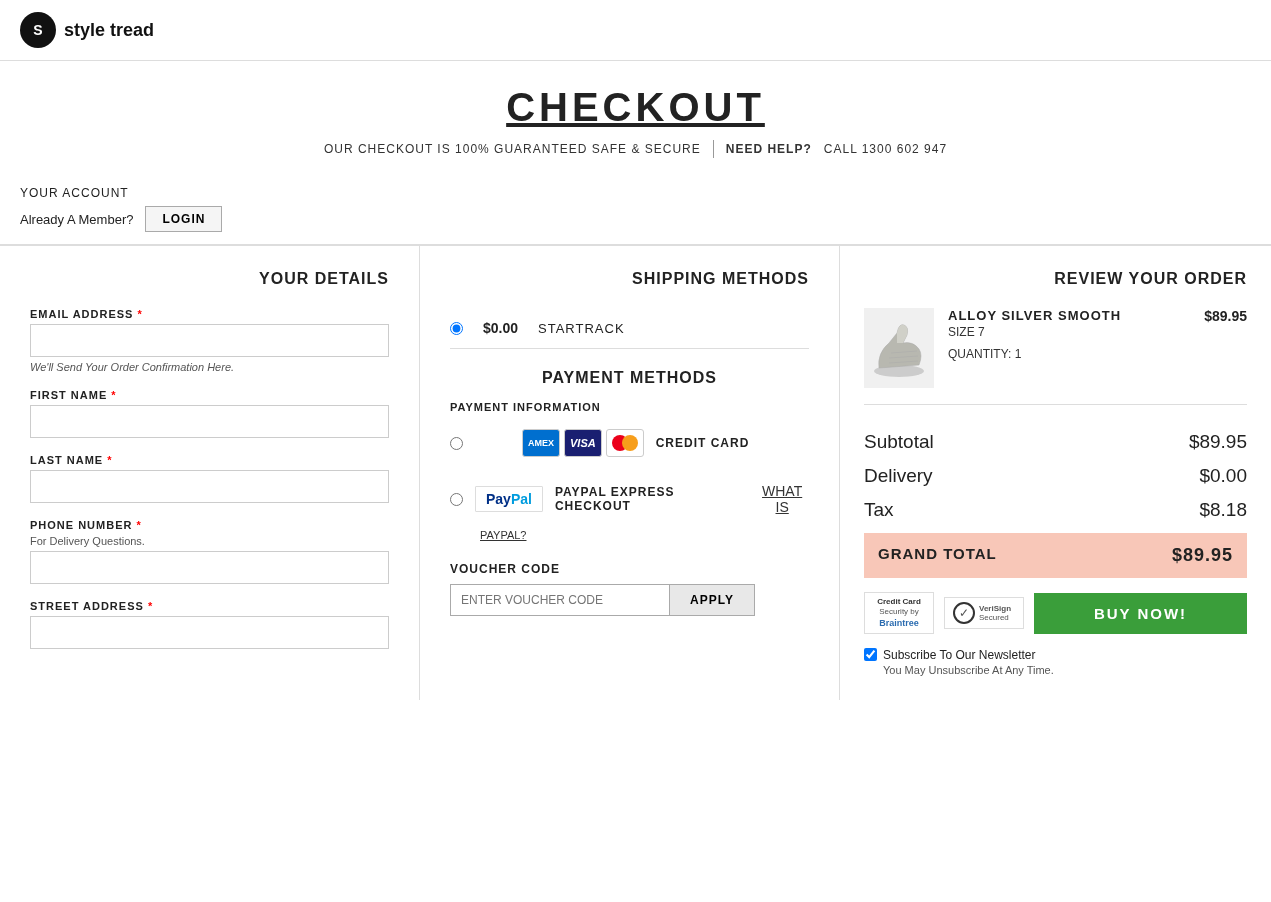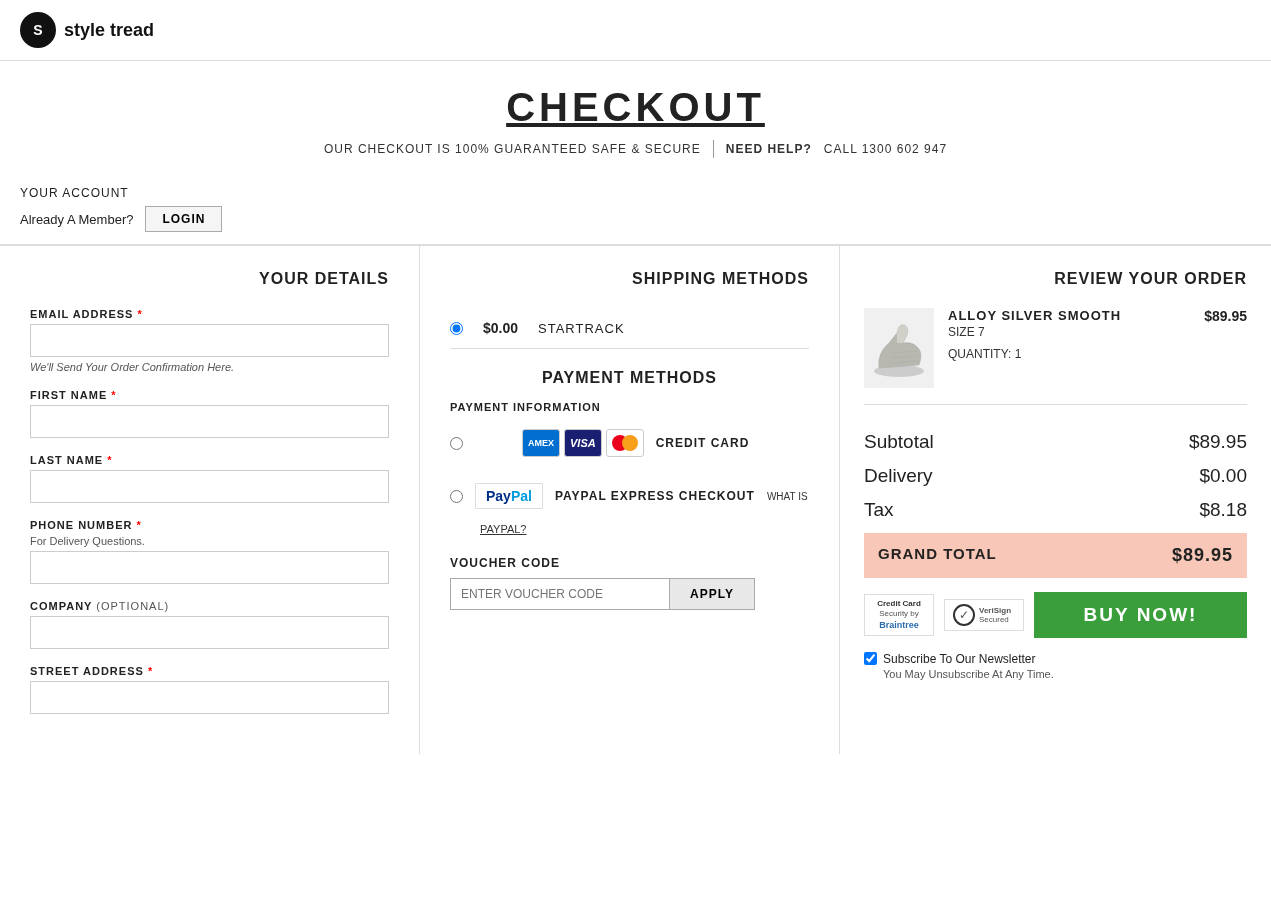--- a/index.html
+++ b/index.html
@@ -53,21 +53,21 @@
     .visa-icon { background: #1A1F71; color: #fff; font-size: 11px; font-style: italic; }
     .mc-icon { background: #fff; }
     .mc-inner { display: flex; }
     .mc-red { width: 16px; height: 16px; background: #EB001B; border-radius: 50%; }
     .mc-orange { width: 16px; height: 16px; background: #F79E1B; border-radius: 50%; margin-left: -6px; }
     .credit-card-label { font-size: 12px; font-weight: bold; letter-spacing: 1px; }
     .paypal-box { border: 1px solid #ddd; border-radius: 1px; padding: 4px 10px; display: inline-flex; align-items: center; }
     .paypal-text { font-size: 14px; font-weight: bold; color: #003087; }
     .paypal-text span { color: #009CDE; }
     .paypal-label { font-size: 12px; font-weight: bold; letter-spacing: 1px; }
-    .what-is-link { font-size: 10px; color: #333; cursor: pointer; }
+    .what-is-link { font-size: 14px; text-decoration: underline; color: #333; cursor: pointer; text-align: center; }
     .paypal-sub { font-size: 11px; text-decoration: underline; color: #333; cursor: pointer; }
 
     
     .voucher-section { margin-top: 20px; }
     .voucher-label { font-size: 12px; font-weight: bold; letter-spacing: 1px; margin-bottom: 8px; }
     .voucher-row { display: flex; gap: 0; }
     .voucher-input { border: 1px solid #aaa; padding: 8px 10px; font-size: 12px; width: 220px; }
     .apply-btn { padding: 8px 20px; background: #e8e8e8; border: 1px solid #aaa; border-left: none; font-size: 12px; font-weight: bold; cursor: pointer; letter-spacing: 1px; }
 
     
@@ -85,21 +85,21 @@
     .order-summary { margin-top: 4px; }
     .summary-row { display: flex; justify-content: space-between; padding: 6px 0; font-size: 19px; }
     .grand-total-row { display: flex; justify-content: space-between; padding: 12px 14px; background: #f8c7b8; margin-top: 6px; font-weight: bold; font-size: 15px; letter-spacing: 1px; }
     .grand-total-amount { font-size: 18px; font-weight: bold; }
 
     
     .trust-row { display: flex; align-items: center; gap: 10px; margin-top: 14px; }
     .braintree-badge { border: 1px solid #ddd; padding: 4px 8px; font-size: 9px; color: #555; display: flex; flex-direction: column; align-items: center; line-height: 1.3; width: 70px; text-align: center; }
     .verisign-badge { border: 1px solid #ddd; padding: 4px 8px; font-size: 9px; color: #555; display: flex; align-items: center; gap: 4px; width: 80px; }
     .verisign-check { width: 22px; height: 22px; border-radius: 50%; border: 2px solid #333; display: flex; align-items: center; justify-content: center; font-size: 12px; }
-    .buy-now-btn { flex: 1; padding: 12px; background: #3a9e3a; color: #fff; border: none; font-size: 19px; font-weight: bold; letter-spacing: 2px; cursor: pointer; }
+    .buy-now-btn { flex: 1; padding: 12px; background: #3a9e3a; color: #fff; border: none; font-size: 15px; font-weight: bold; letter-spacing: 2px; cursor: pointer; }
 
     
     .newsletter-row { display: flex; align-items: flex-start; gap: 6px; margin-top: 14px; font-size: 12px; }
     .newsletter-text { font-size: 12px; }
     .newsletter-sub { font-size: 11px; color: #555; margin-top: 2px; }
 
     input[type="radio"] { cursor: pointer; }
     input[type="checkbox"] { cursor: pointer; }
   </style>
 </head>
@@ -164,24 +164,20 @@
 
     <div class="form-group">
       <label class="form-label">
         <span>PHONE NUMBER</span>
         <span class="required"> *</span>
       </label>
       <div class="form-sublabel">For Delivery Questions.</div>
       <input type="tel" class="form-input" style="margin-top: 4px;">
     </div>
 
-    <div class="form-group">
-      <label class="form-label">COMPANY <span class="optional">(Optional)</span></label>
-      <input type="text" class="form-input" style="">
-    </div>
 
     <div class="form-group">
       <label class="form-label">
         <span>STREET ADDRESS</span>
         <span class="required"> *</span>
       </label>
       <input type="text" class="form-input" style="">
     </div>
   </div>
 

